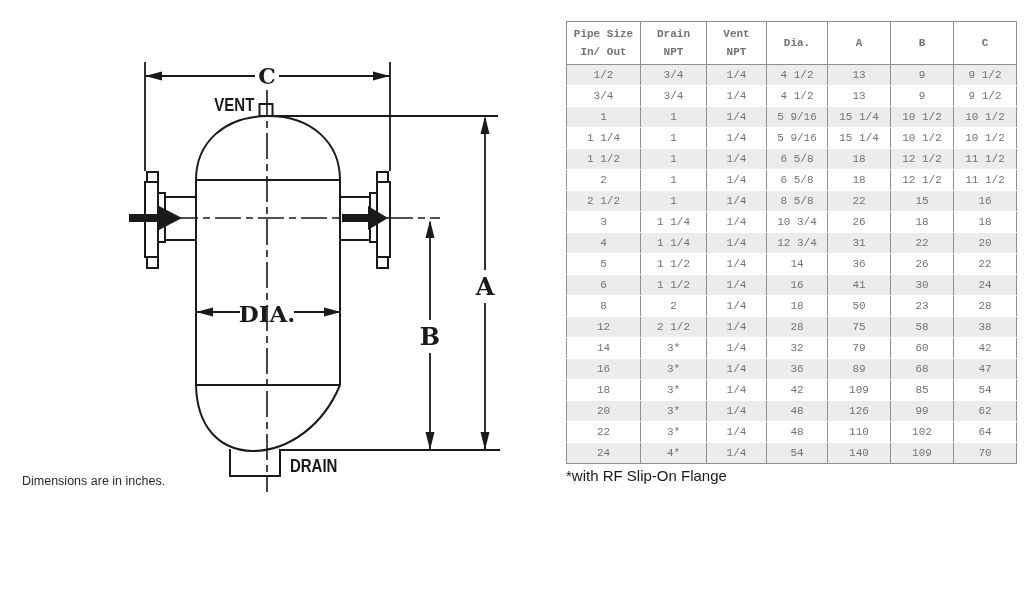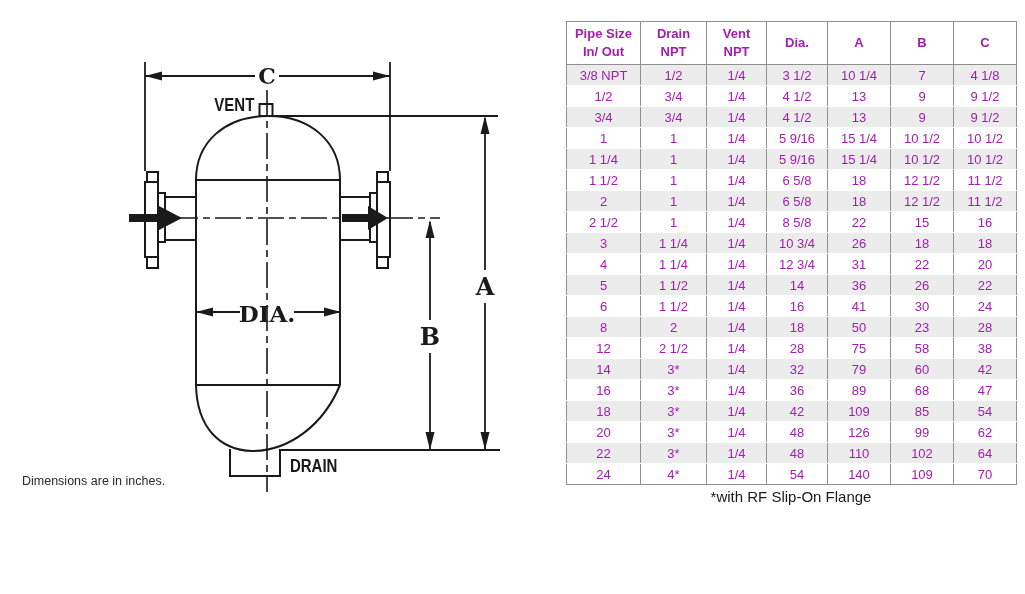--- a/index.html
+++ b/index.html
@@ -3,29 +3,29 @@
 <meta charset="utf-8">
 <style>
   html,body{margin:0;padding:0;background:#fff;}
   #canvas{position:relative;width:1025px;height:594px;background:#ffffff;overflow:hidden;
           font-family:"Liberation Sans",sans-serif;}
   
   #diagram{position:absolute;left:0;top:0;width:560px;height:594px;}
   
   #table-wrap{position:absolute;left:566px;top:21px;width:450px;}
   table.spec{border-collapse:collapse;table-layout:fixed;width:450px;
-             font-family:Liberation Sans, sans-serif;font-size:13px;color:#a21caf;}
+             font-family:Liberation Mono, monospace;font-size:11px;color:#737373;}
   table.spec th{font-weight:bold;background:#fff;border:1px solid var(--border);
                 height:42px;text-align:center;line-height:18px;padding:0;}
   table.spec td{border-left:1px solid var(--border);border-right:1px solid var(--border);
                 border-top:1px solid #fff;border-bottom:1px solid #fff;
                 text-align:center;height:20px;padding:0;}
   table.spec tbody tr:nth-child(odd) td{background:var(--stripe);}
   table.spec tbody tr:last-child td{border-bottom:1px solid var(--border);}
-  #footnote{margin-top:3px;text-align:center;font-size:15px;color:#1a1a1a;}
+  #footnote{margin-top:3px;text-align:left;font-size:15px;color:#1a1a1a;}
 </style>
 </head>
 <body>
 
 <div id="canvas">
 
   <svg id="diagram" viewBox="0 0 560 594" xmlns="http://www.w3.org/2000/svg">
     <g stroke="#1a1a1a" stroke-width="2" fill="none">
 
       <path d="M196,180 C196,143 224,116 268,116 C312,116 340,143 340,180"></path>
@@ -146,29 +146,20 @@
             <th>
               <div>B</div>
             </th>
             <th>
               <div>C</div>
             </th>
           </tr>
       </thead>
       <tbody>
           <tr>
-            <td>3/8 NPT</td>
-            <td>1/2</td>
-            <td>1/4</td>
-            <td>3 1/2</td>
-            <td>10 1/4</td>
-            <td>7</td>
-            <td>4 1/8</td>
-          </tr>
-          <tr>
             <td>1/2</td>
             <td>3/4</td>
             <td>1/4</td>
             <td>4 1/2</td>
             <td>13</td>
             <td>9</td>
             <td>9 1/2</td>
           </tr>
           <tr>
             <td>3/4</td>

